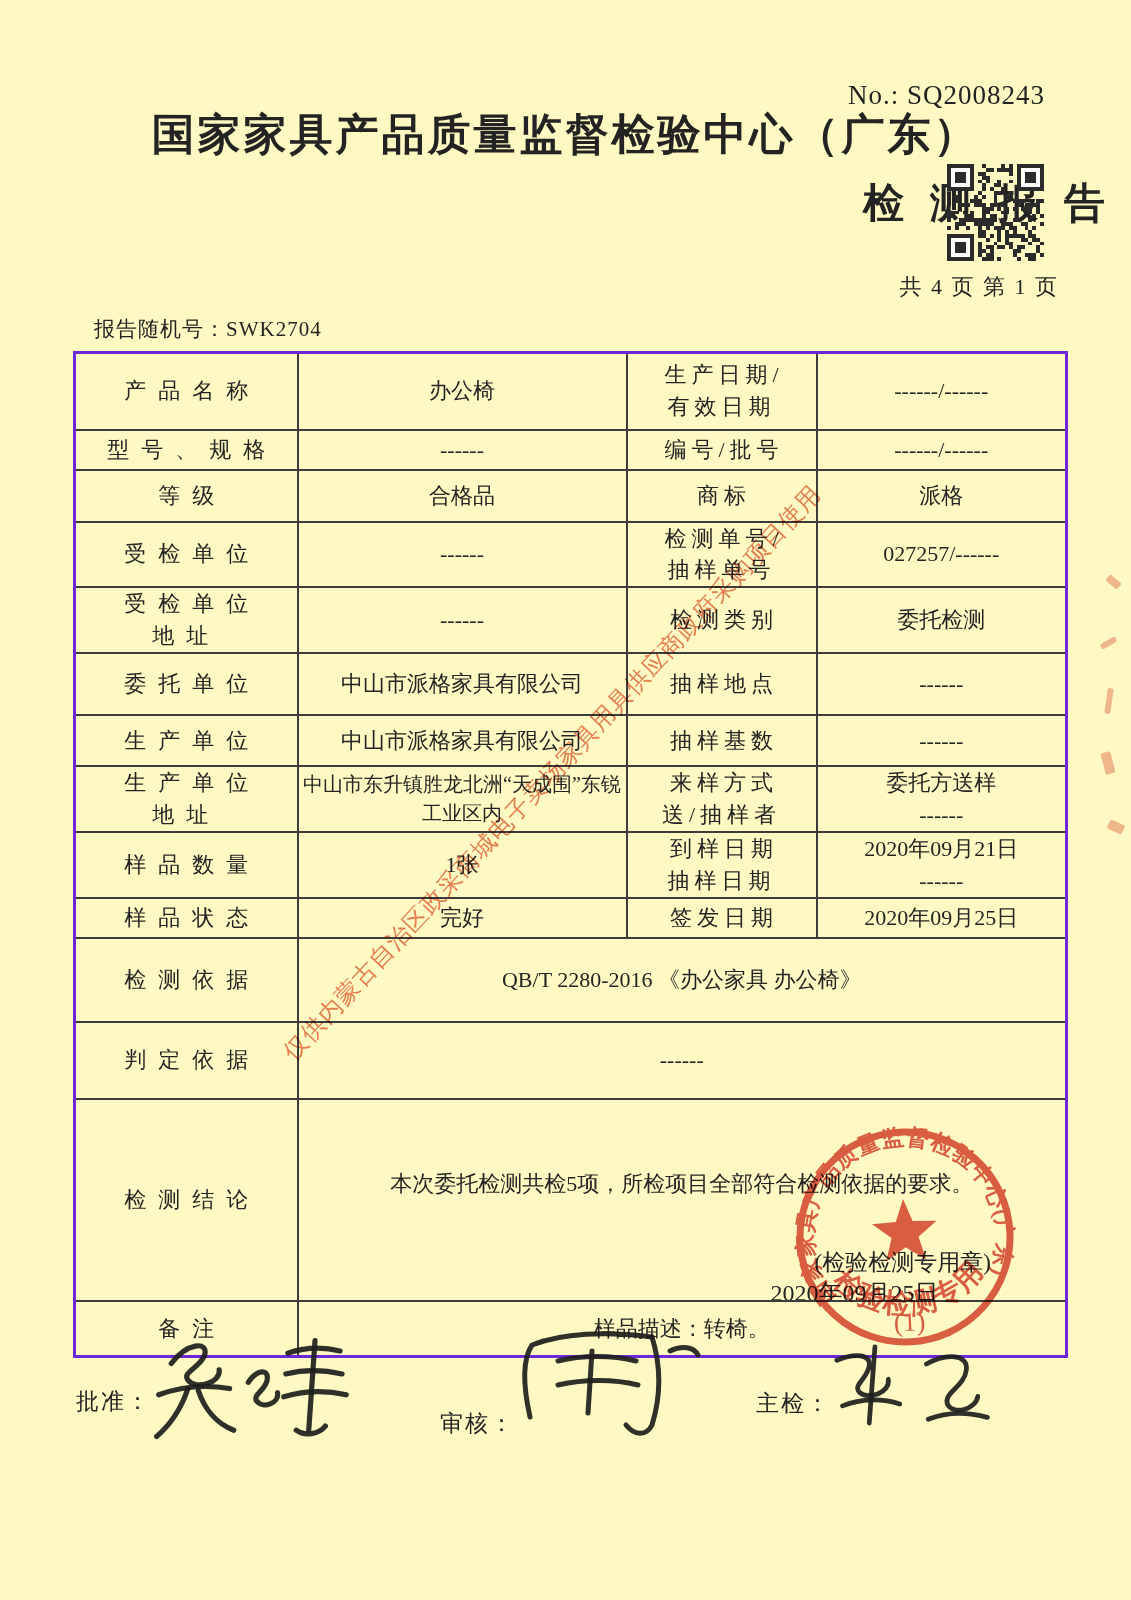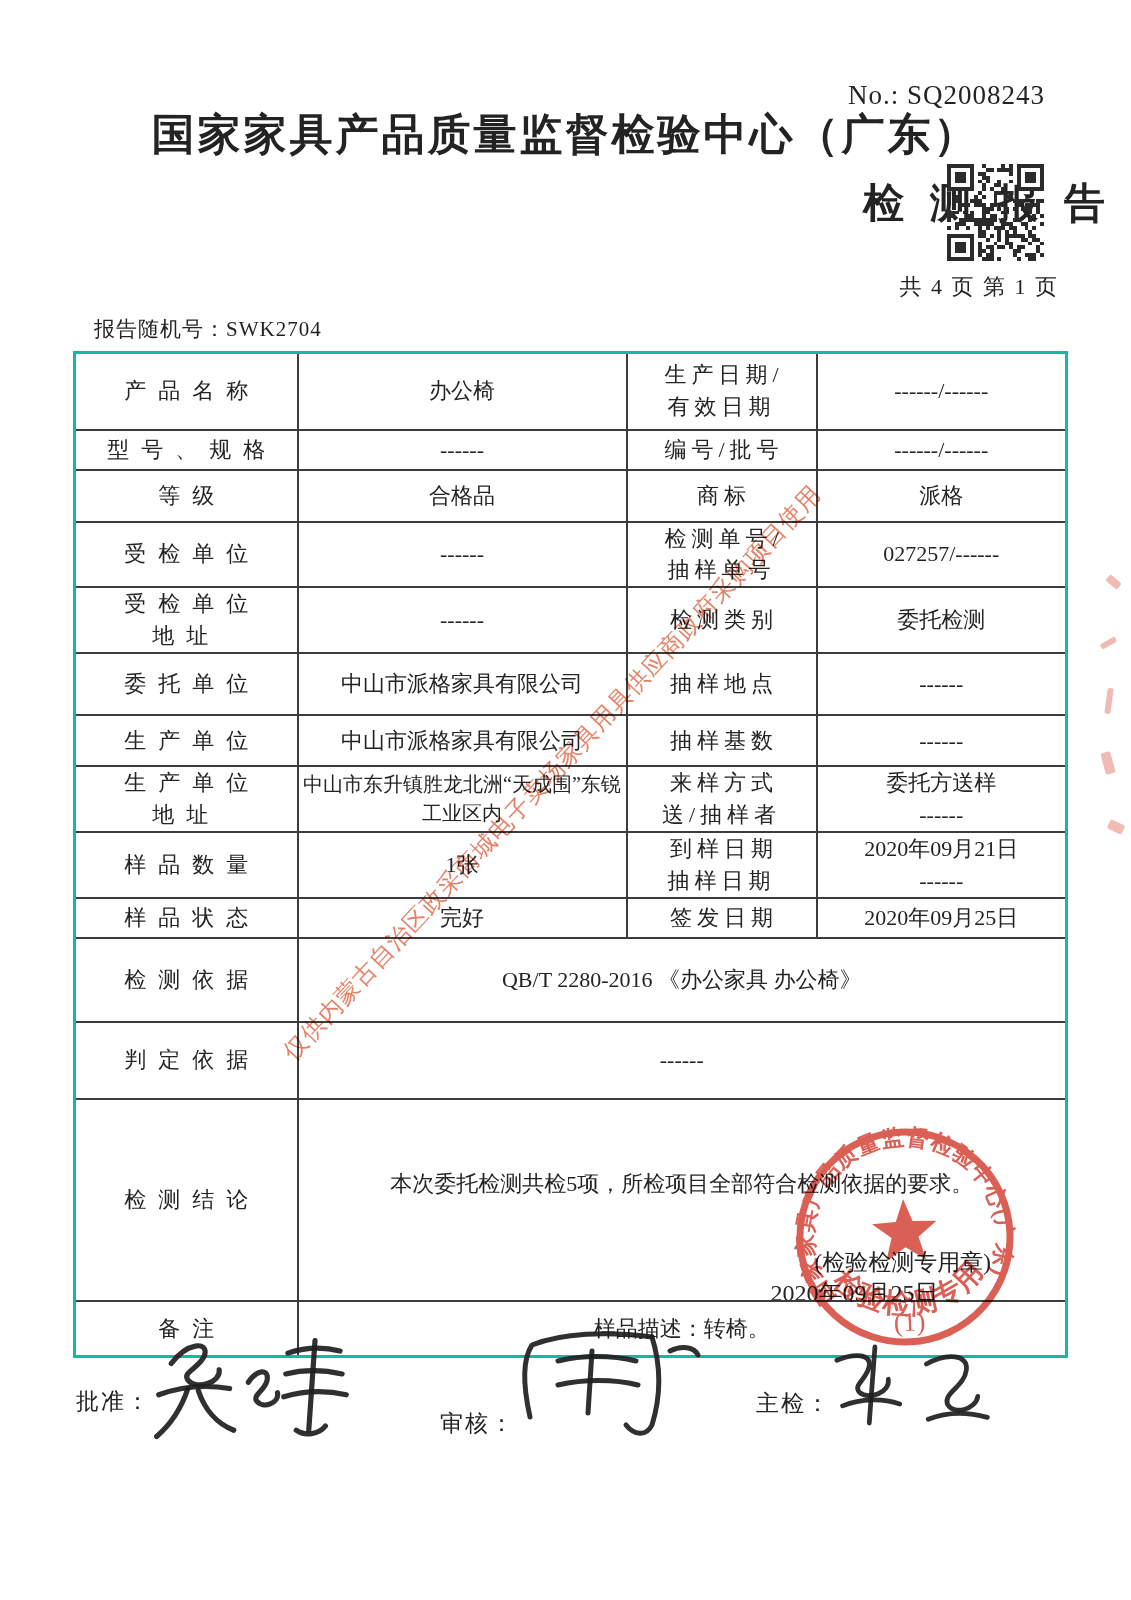--- a/index.html
+++ b/index.html
@@ -1,29 +1,29 @@
 <!DOCTYPE html>
 <html><head>
 <meta charset="utf-8">
 <style>
   html,body{margin:0;padding:0;background:#e8e8e6;}
-  .page{position:relative;width:1131px;height:1600px;background:#ffffff;
+  .page{position:relative;width:1131px;height:1600px;background:#fef9c3;
         font-family:"Liberation Serif","DejaVu Serif",serif;color:#232323;overflow:hidden;margin:0 auto;}
   
   .report-no{position:absolute;top:80px;right:86px;font-size:27px;letter-spacing:1px;}
   .title{position:absolute;top:106px;left:0;width:100%;text-align:center;
          font-size:43px;font-weight:bold;letter-spacing:3px;}
   .subtitle{position:absolute;top:176px;left:0;width:100%;text-align:right;
             font-size:41px;font-weight:bold;letter-spacing:26px;text-indent:26px;}
   .qr{position:absolute;top:164px;left:947px;width:97px;height:97px;}
   .page-count{position:absolute;top:272px;right:72px;font-size:22px;letter-spacing:2px;}
   .random-no{position:absolute;top:315px;left:94px;font-size:21px;letter-spacing:1px;}
   
   .report-table{position:absolute;top:351px;left:73px;width:992px;
-                border-collapse:collapse;table-layout:fixed;border:3px solid #14b8a6;z-index:1;}
+                border-collapse:collapse;table-layout:fixed;border:3px solid #6d28d9;z-index:1;}
   .report-table td{border:2px solid #3c3c3c;text-align:center;vertical-align:middle;
                    font-size:22px;line-height:1.45;white-space:pre-line;color:#242424;
                    padding:0;overflow:hidden;}
   .c1{font-size:23px;letter-spacing:12px;text-indent:12px;}
   .c3{letter-spacing:5px;text-indent:5px;}
   .c4{font-size:21px;}
   .r1{height:77px}.r2{height:40px}.r3{height:52px}.r4{height:63px}.r5{height:64px}
   .r6{height:62px}.r7{height:51px}.r8{height:66px}.r9{height:63px}.r10{height:40px}
   .r11{height:84px}.r12{height:77px}.r13{height:202px}.r14{height:56px}
   .r8 .c2{font-size:20px;}

